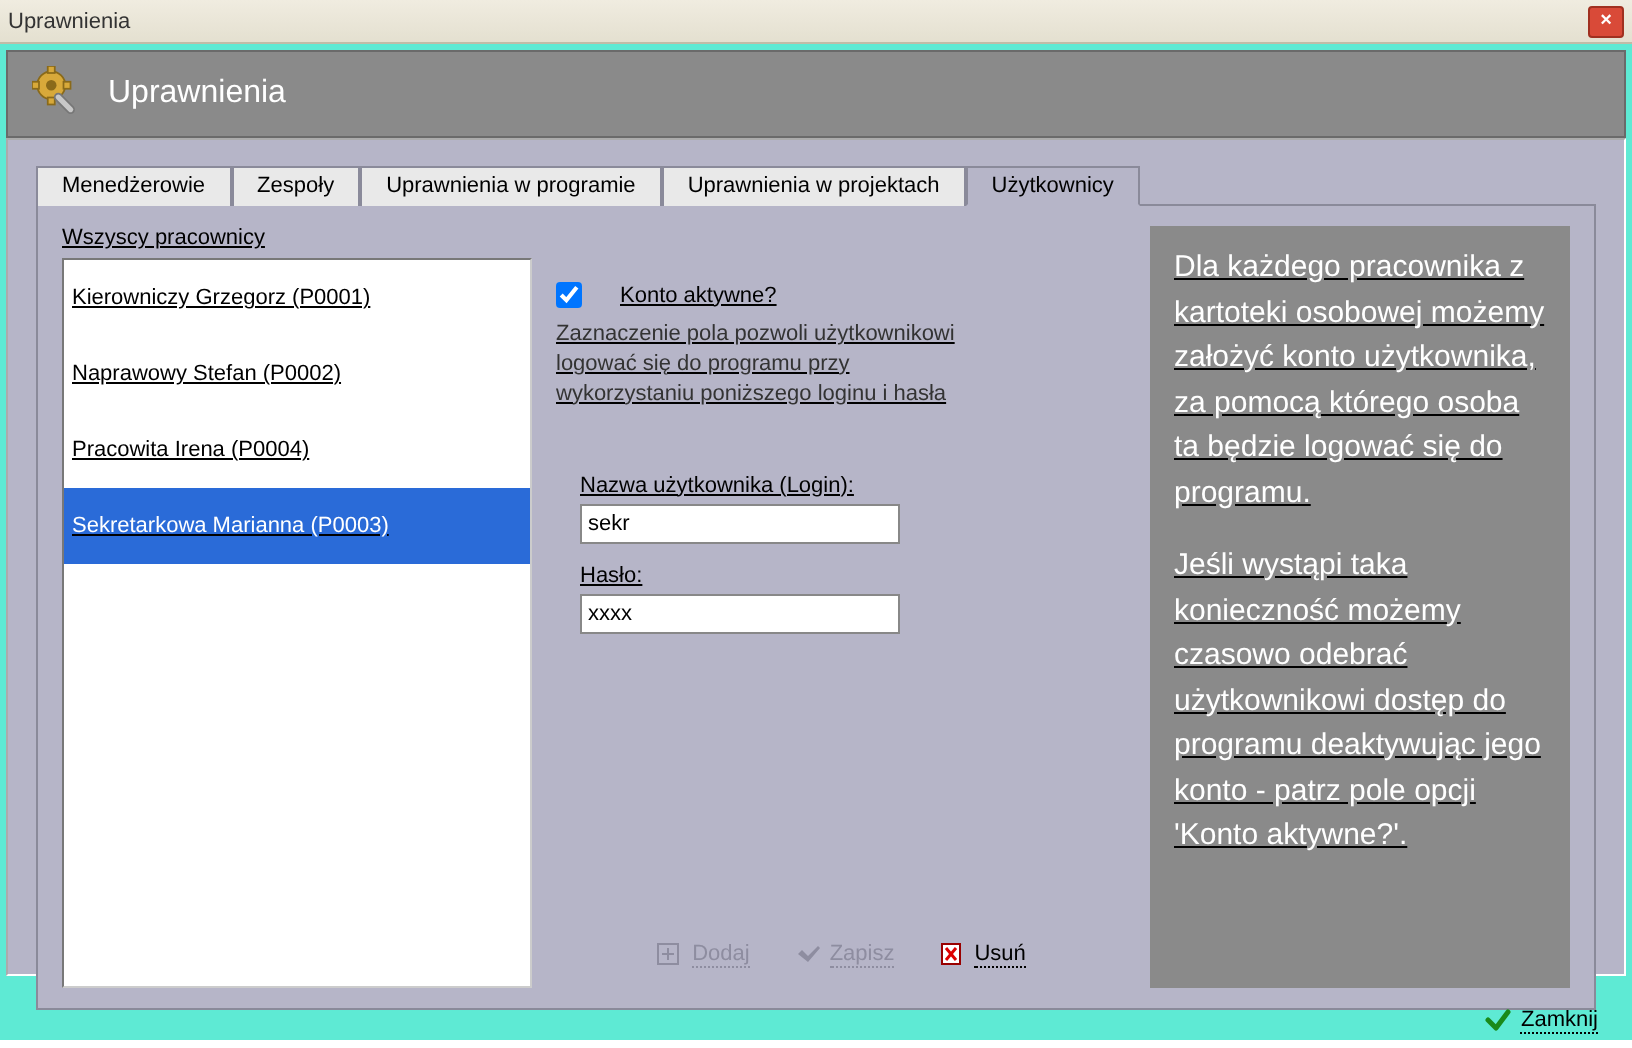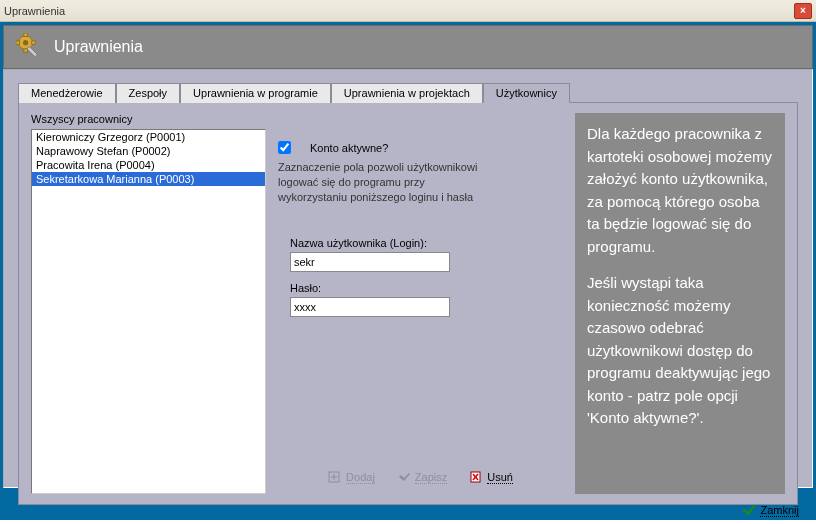--- a/index.html
+++ b/index.html
@@ -8,21 +8,21 @@
     font-family: Tahoma, Arial, sans-serif;
     font-size: 11px;
     background: #fff;
     width: 816px;
     height: 524px;
     overflow: hidden;
   }
   .window {
     width: 816px;
     height: 520px;
-    background: #0369a1;
+    background: #5eead4;
     position: relative;
   }
   .titlebar {
     height: 22px;
     background: linear-gradient(#f0ece0, #e4e0d0);
     border-bottom: 1px solid #c0bca8;
     display: flex;
     align-items: center;
     padding: 0 4px;
     font-size: 11px;
@@ -84,20 +84,21 @@
     background: #b6b5c8;
     border-bottom: 1px solid #b6b5c8;
     z-index: 3;
   }
   .tab-panel {
     border: 1px solid #8a8a9a;
     background: #b6b5c8;
     height: 403px;
     position: relative;
     padding: 10px 12px;
+    text-decoration: underline;
   }
   .panel-flex {
     display: flex;
     gap: 12px;
     height: 100%;
   }
   .col-left {
     width: 235px;
     display: flex;
     flex-direction: column;
@@ -106,21 +107,21 @@
     margin-bottom: 4px;
   }
   .emp-list {
     flex: 1;
     background: #fff;
     border: 1px inset #ccc;
     overflow: auto;
     font-size: 11px;
   }
   .emp-list .item {
-    padding: 1px 4px;
+    padding: 13px 4px;
     white-space: nowrap;
     cursor: default;
   }
   .emp-list .item.selected {
     background: #2a6bd8;
     color: #fff;
   }
   .col-mid {
     flex: 1;
     position: relative;

